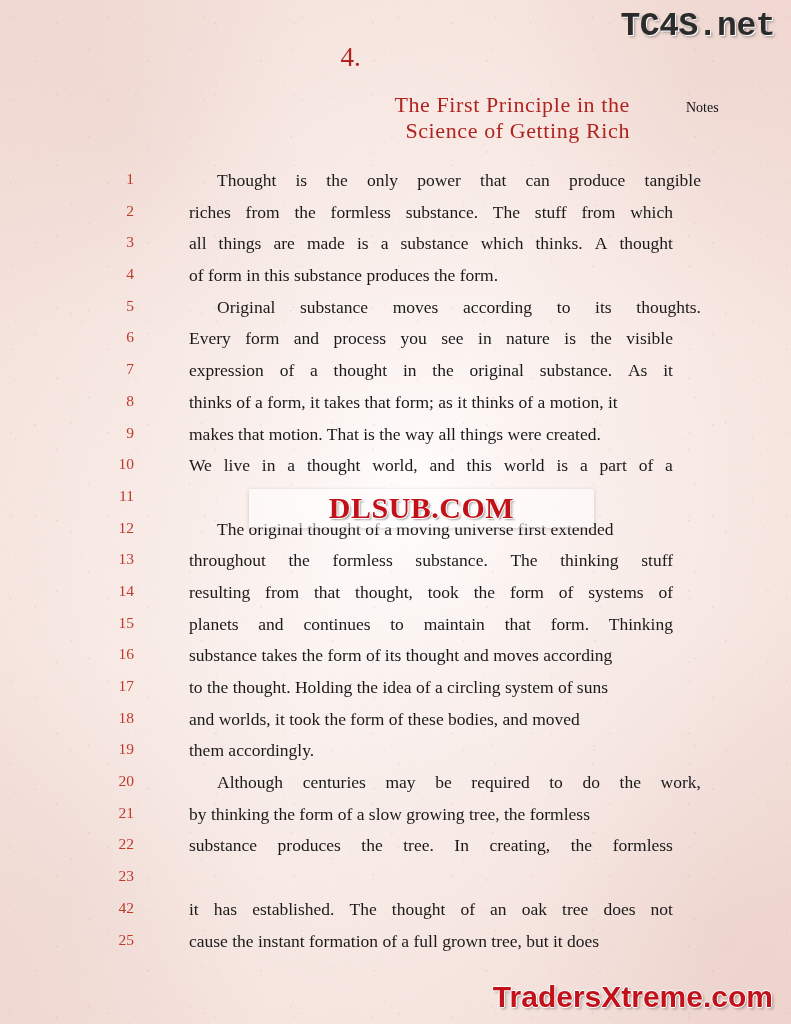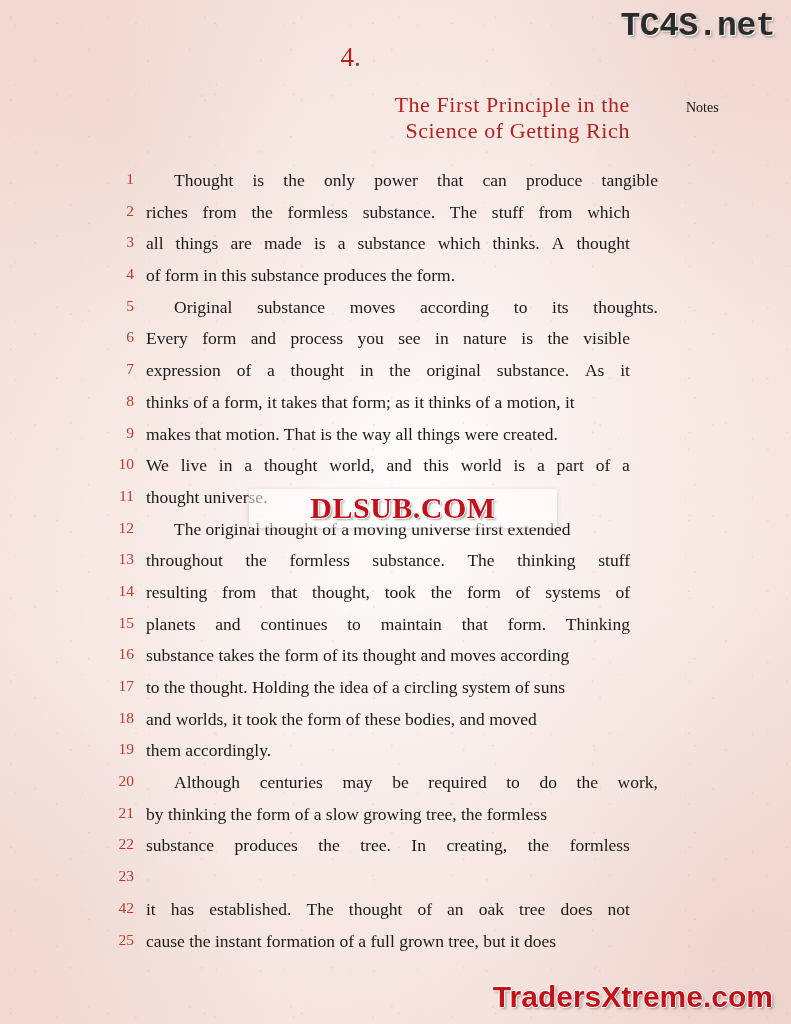--- a/index.html
+++ b/index.html
@@ -56,21 +56,21 @@
     font-size: 33px;
     color: #2b2b2b;
     letter-spacing: -0.5px;
     text-shadow: 1px 1px 0 #ffffff, 2px 2px 3px rgba(0,0,0,0.35);
   }
 
   .wm-mid {
     position: absolute;
     top: 489px;
     left: 249px;
-    width: 308px;
+    width: 345px;
     text-align: center;
     font-family: "Liberation Serif", serif;
     font-weight: bold;
     font-size: 30px;
     letter-spacing: 0.5px;
     color: #c3111a;
     background: rgba(255,255,255,0.55);
     border-radius: 2px;
     padding: 2px 0 3px 0;
     text-shadow:
@@ -154,20 +154,21 @@
     top: 0;
     width: 24px;
     text-align: right;
     color: #c0392b;
     font-size: 15.5px;
     font-family: "Liberation Serif", serif;
   }
   .line .ltext {
     display: block;
     width: 484px;
+    margin-left: 43px;
   }
   .ltext.just {
     display: flex;
     justify-content: space-between;
   }
   .ltext.just > span { display: inline-block; }
   .indent { padding-left: 28px; }
 </style>
 </head>
 <body>
@@ -304,21 +305,20 @@
           <span>world</span>
           <span>is</span>
           <span>a</span>
           <span>part</span>
           <span>of</span>
           <span>a</span>
         </span>
       </div>
       <div class="line">
         <span class="lnum">11</span>
-        <span class="ltext">thought universe.</span>
       </div>
       <div class="line">
         <span class="lnum">12</span>
         <span class="ltext indent">The original thought of a moving universe first extended</span>
       </div>
       <div class="line">
         <span class="lnum">13</span>
         <span class="ltext just">
           <span>throughout</span>
           <span>the</span>

